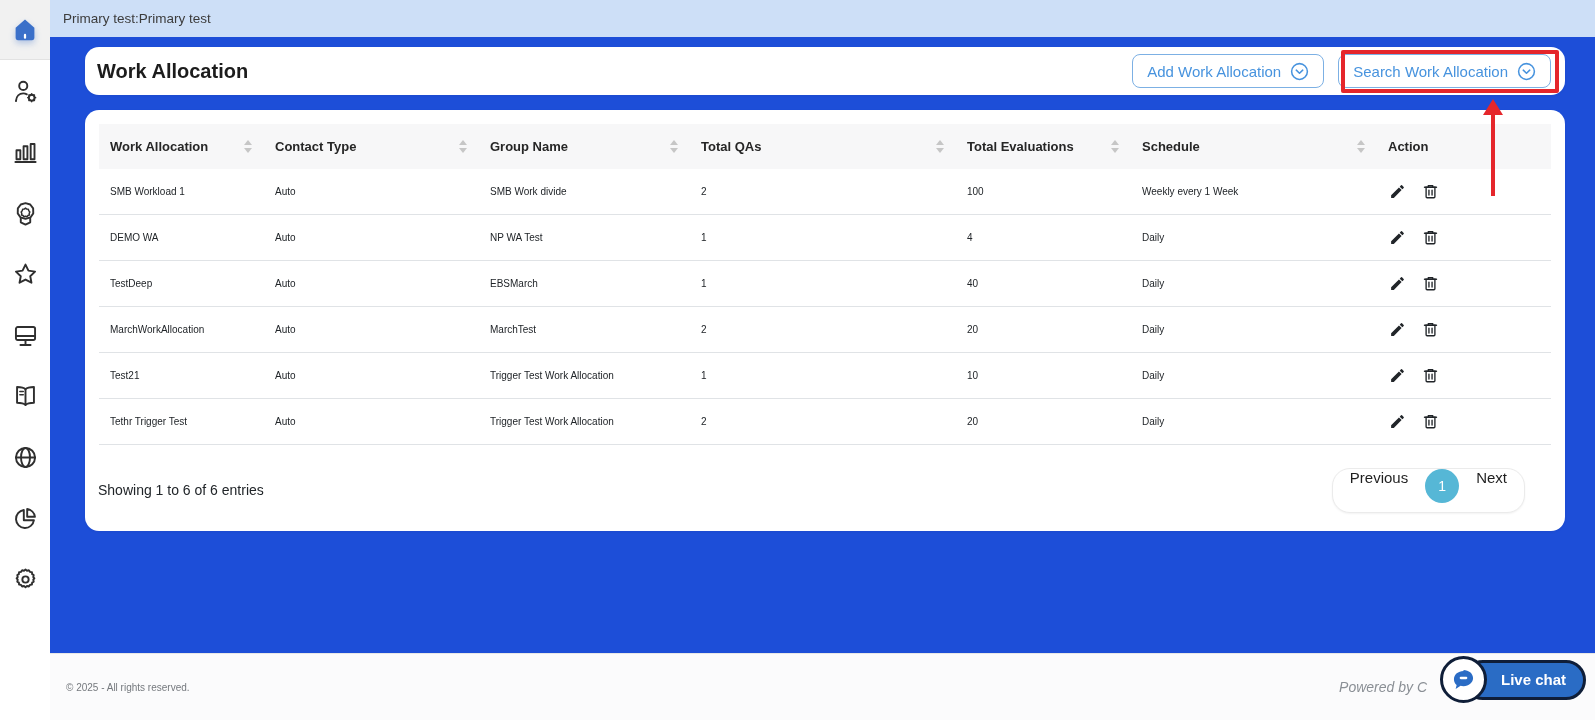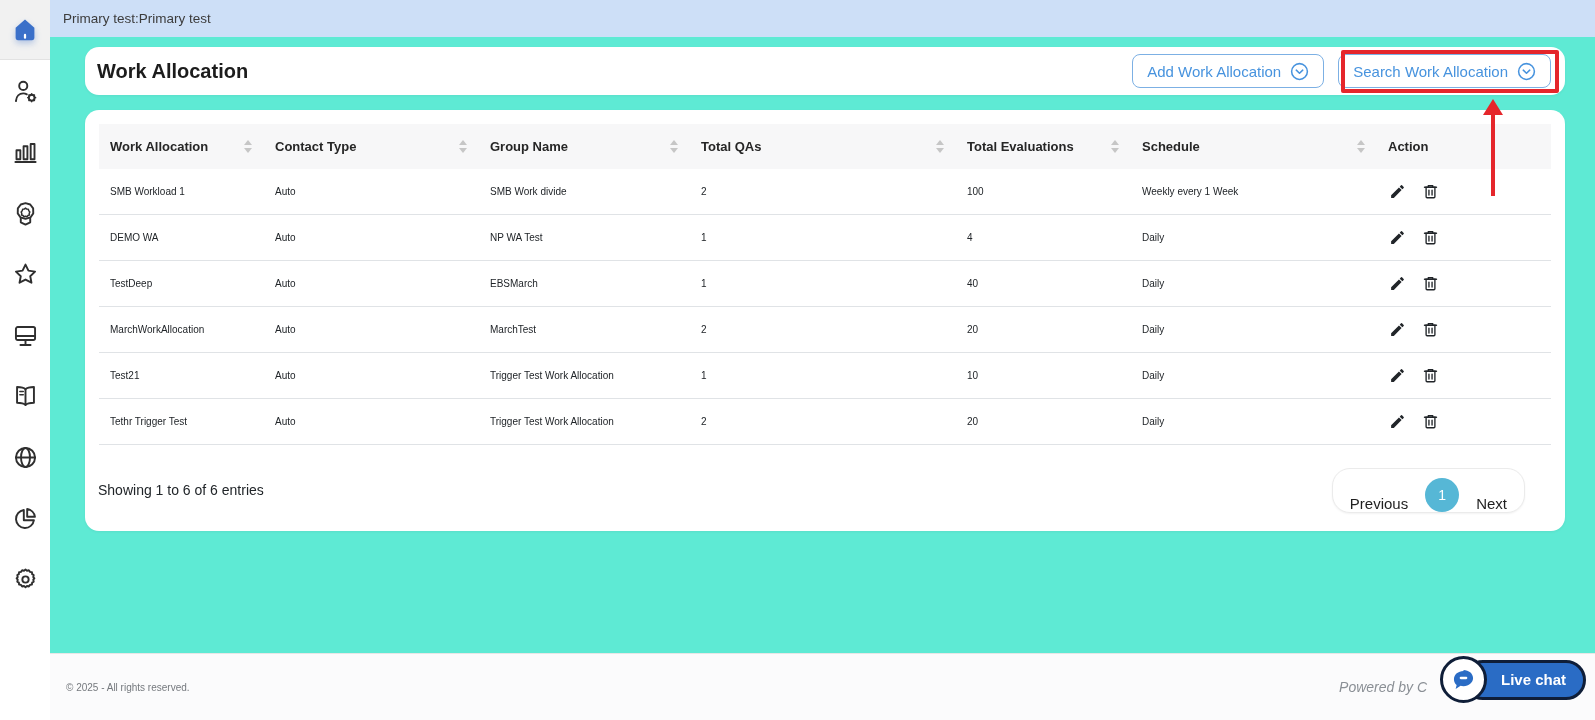--- a/index.html
+++ b/index.html
@@ -1,18 +1,18 @@
 <!DOCTYPE html>
 <html><head>
 <meta charset="utf-8">
 <style>
   * { margin:0; padding:0; box-sizing:border-box; }
   html,body { width:1595px; height:720px; }
   body { font-family:"Liberation Sans","DejaVu Sans",sans-serif; overflow:hidden; }
-  #app { position:relative; width:1595px; height:720px; background:#5eead4; }
+  #app { position:relative; width:1595px; height:720px; background:#1d4ed8; }
 
   
   .sidebar { position:absolute; left:0; top:0; width:50px; height:720px; background:#ffffff; z-index:5; }
   .sidebar-top { height:60px; background:#f1f1f1; border-bottom:1px solid #e2e2e2; display:flex; align-items:center; justify-content:center; }
   .home-tile { width:34px; height:32px; display:flex; align-items:center; justify-content:center; filter:drop-shadow(0 3px 3px rgba(59,112,201,.35)); cursor:pointer; }
   .nav { display:flex; flex-direction:column; align-items:center; padding-top:17px; gap:33px; }
   .nav-item { width:28px; height:28px; display:flex; align-items:center; justify-content:center; cursor:pointer; }
   .nav-item svg { width:27px; height:27px; stroke:#2f2f2f; stroke-width:1.7; fill:none; stroke-linecap:round; stroke-linejoin:round; }
 
   
@@ -36,21 +36,21 @@
   .sort { display:inline-flex; flex-direction:column; gap:3px; margin-left:auto; margin-right:12px; cursor:pointer; }
   .sort .up { width:0; height:0; border-left:4.5px solid transparent; border-right:4.5px solid transparent; border-bottom:5.5px solid #c6c6c6; }
   .sort .dn { width:0; height:0; border-left:4.5px solid transparent; border-right:4.5px solid transparent; border-top:5.5px solid #c6c6c6; }
   td { height:45px; padding-left:11px; font-size:10px; color:#212529; border-bottom:1px solid #e0e3e6; }
   .action-cell { display:flex; align-items:center; gap:15px; height:45px; }
   .icon-btn { width:18px; height:18px; cursor:pointer; display:flex; align-items:center; justify-content:center; background:none; border:none; padding:0; }
 
   
   .table-footer { height:90px; display:flex; align-items:center; }
   .showing { font-size:14px; color:#212529; margin-left:-1px; }
-  .pager { margin-left:auto; margin-right:26px; display:flex; align-items:flex-end; background:#fff; border:1px solid #ebebeb; border-radius:18px; height:45px; box-shadow:0 1px 2px rgba(0,0,0,.05); }
+  .pager { margin-left:auto; margin-right:26px; display:flex; align-items:flex-start; background:#fff; border:1px solid #ebebeb; border-radius:18px; height:45px; box-shadow:0 1px 2px rgba(0,0,0,.05); }
   .pager-link { font-size:15px; color:#1f1f1f; padding:0 17px; cursor:pointer; background:none; border:none; font-family:inherit; }
   .pager-page { width:34px; height:34px; border-radius:50%; background:#56b7d6; color:#fff; font-size:14px; display:flex; align-items:center; justify-content:center; cursor:pointer; border:none; font-family:inherit; }
 
   
   .footer { position:absolute; left:50px; top:653px; width:1545px; height:67px; background:#fbfbfc; border-top:1px solid #e7e7e7; display:flex; align-items:center; padding:0 16px; }
   .copyright { font-size:10px; color:#75797e; }
   .powered { font-size:14px; color:#8a8f95; margin-left:auto; margin-right:152px;font-style:italic; }
 
   
   .livechat { position:absolute; left:1440px; top:656px; display:flex; align-items:center; z-index:9; cursor:pointer; }

